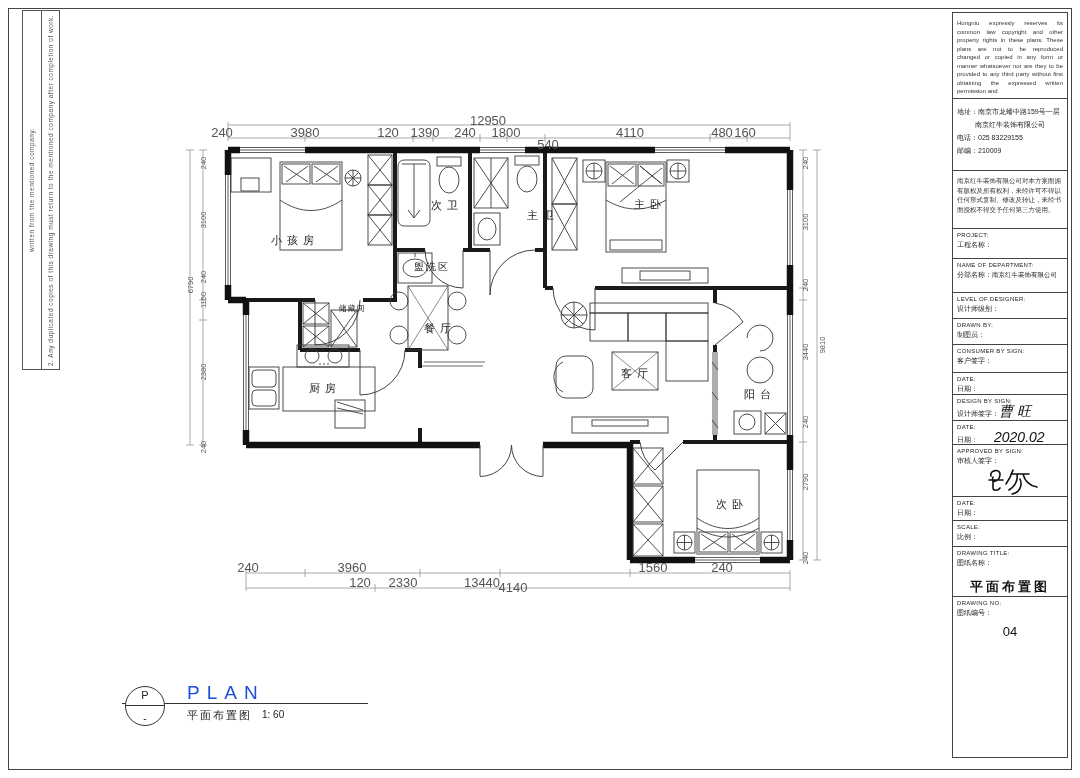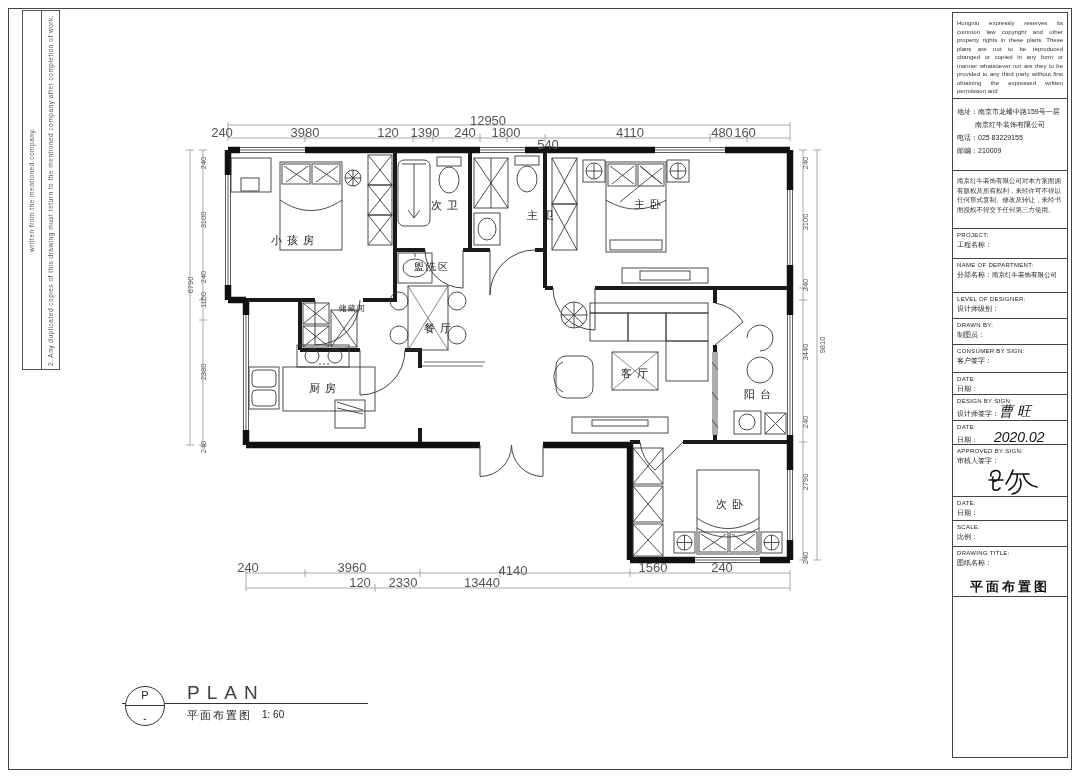--- a/index.html
+++ b/index.html
@@ -29,21 +29,21 @@
   .plan{position:absolute;left:185px;top:100px;width:680px;height:520px;}
   .room-label{position:absolute;transform:translate(-50%,-50%);font-size:11px;letter-spacing:5px;color:#222;white-space:nowrap;}
   .dim{position:absolute;transform:translate(-50%,-50%);font-size:13px;color:#555;white-space:nowrap;}
   .dimv{position:absolute;transform:translate(-50%,-50%) rotate(-90deg);font-size:7.5px;color:#555;white-space:nowrap;}
   
   .foot-line{position:absolute;left:122px;top:703px;width:246px;height:1px;background:#333;}
   .foot-circle{position:absolute;left:125px;top:686px;width:38px;height:38px;border:1px solid #333;border-radius:50%;background:#fff;}
   .foot-circle .t{position:absolute;left:0;top:2px;width:100%;text-align:center;font-size:11px;color:#222;}
   .foot-circle .b{position:absolute;left:0;bottom:1px;width:100%;text-align:center;font-size:10px;color:#222;}
   .foot-circle .mid{position:absolute;left:0;top:18px;width:100%;height:1px;background:#333;}
-  .foot-title{position:absolute;left:187px;top:682px;font-size:19px;letter-spacing:7px;color:#404040;font-weight:500;}
+  .foot-title{position:absolute;left:187px;top:682px;font-size:19px;letter-spacing:7px;color:#1d4ed8;font-weight:500;}
   .foot-sub{position:absolute;left:187px;top:708px;font-size:11px;letter-spacing:2px;color:#222;}
   .foot-scale{position:absolute;left:262px;top:709px;font-size:10px;color:#222;}
 </style>
 </head>
 <body>
 
 <div class="sheet">
   <div class="frame"></div>
 
   <div class="lstrip">
@@ -283,21 +283,21 @@
   <span class="dim" style="left:465px;top:132px;">240</span>
   <span class="dim" style="left:506px;top:132px;">1800</span>
   <span class="dim" style="left:548px;top:144px;">540</span>
   <span class="dim" style="left:630px;top:132px;">4110</span>
   <span class="dim" style="left:722px;top:132px;">480</span>
   <span class="dim" style="left:745px;top:132px;">160</span>
 
   <span class="dim" style="left:248px;top:567px;">240</span>
   <span class="dim" style="left:305px;top:567px;margin-left:47px;">3960</span>
   <span class="dim" style="left:403px;top:567px;margin-top:15px;">2330</span>
-  <span class="dim" style="left:513px;top:570px;">4140</span>
+  <span class="dim" style="left:513px;top:587px;">4140</span>
   <span class="dim" style="left:653px;top:567px;">1560</span>
   <span class="dim" style="left:722px;top:567px;">240</span>
   <span class="dim" style="left:360px;top:582px;">120</span>
   <span class="dim" style="left:482px;top:582px;">13440</span>
 
   <span class="dimv" style="left:190px;top:285px;">6790</span>
   <span class="dimv" style="left:203px;top:163px;">240</span>
   <span class="dimv" style="left:203px;top:220px;">3100</span>
   <span class="dimv" style="left:203px;top:277px;">240</span>
   <span class="dimv" style="left:203px;top:300px;">1150</span>
@@ -373,20 +373,25 @@
     </div>
     <div class="tb-cell fld" style="height:26px;">
       <div class="en">SCALE:</div>
         <div class="cn">比例：</div>
     </div>
     <div class="tb-cell fld" style="height:50px;">
       <div class="en">DRAWING TITLE:</div>
         <div class="cn">图纸名称：</div>
       <div class="big-title">平面布置图</div>
     </div>
+    <div class="tb-cell fld" style="height:40px;border-bottom:none;">
+      <div class="en">DRAWING NO:</div>
+        <div class="cn">图纸编号：</div>
+      <div class="big-no">04</div>
+    </div>
   </div>
 
   <div class="foot-line"></div>
   <div class="foot-circle">
     <div class="t">P</div>
     <div class="mid"></div>
     <div class="b">-</div>
   </div>
   <div class="foot-title">PLAN</div>
   <div class="foot-sub">平面布置图</div>

